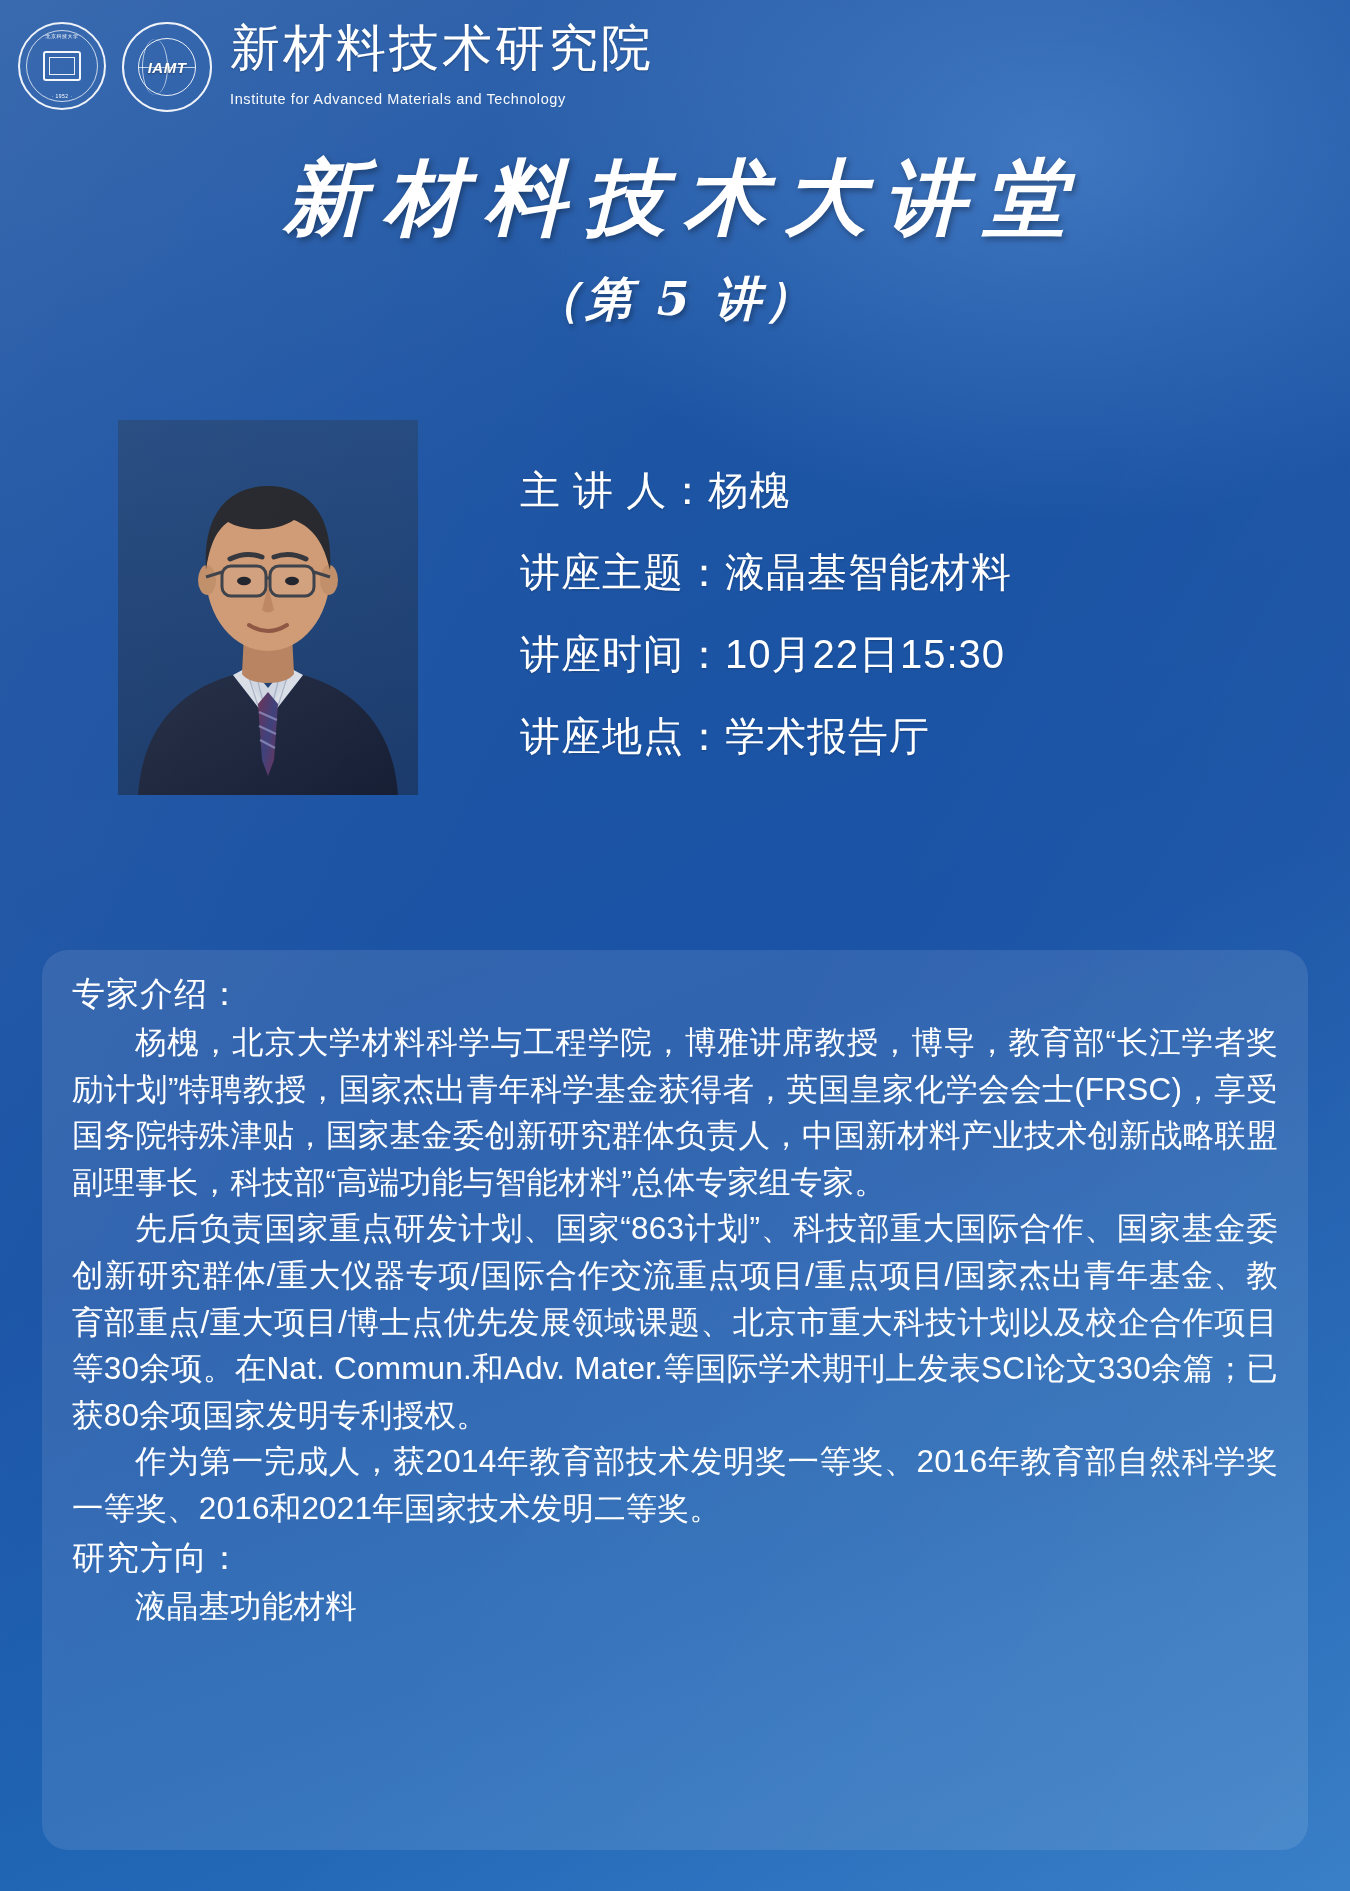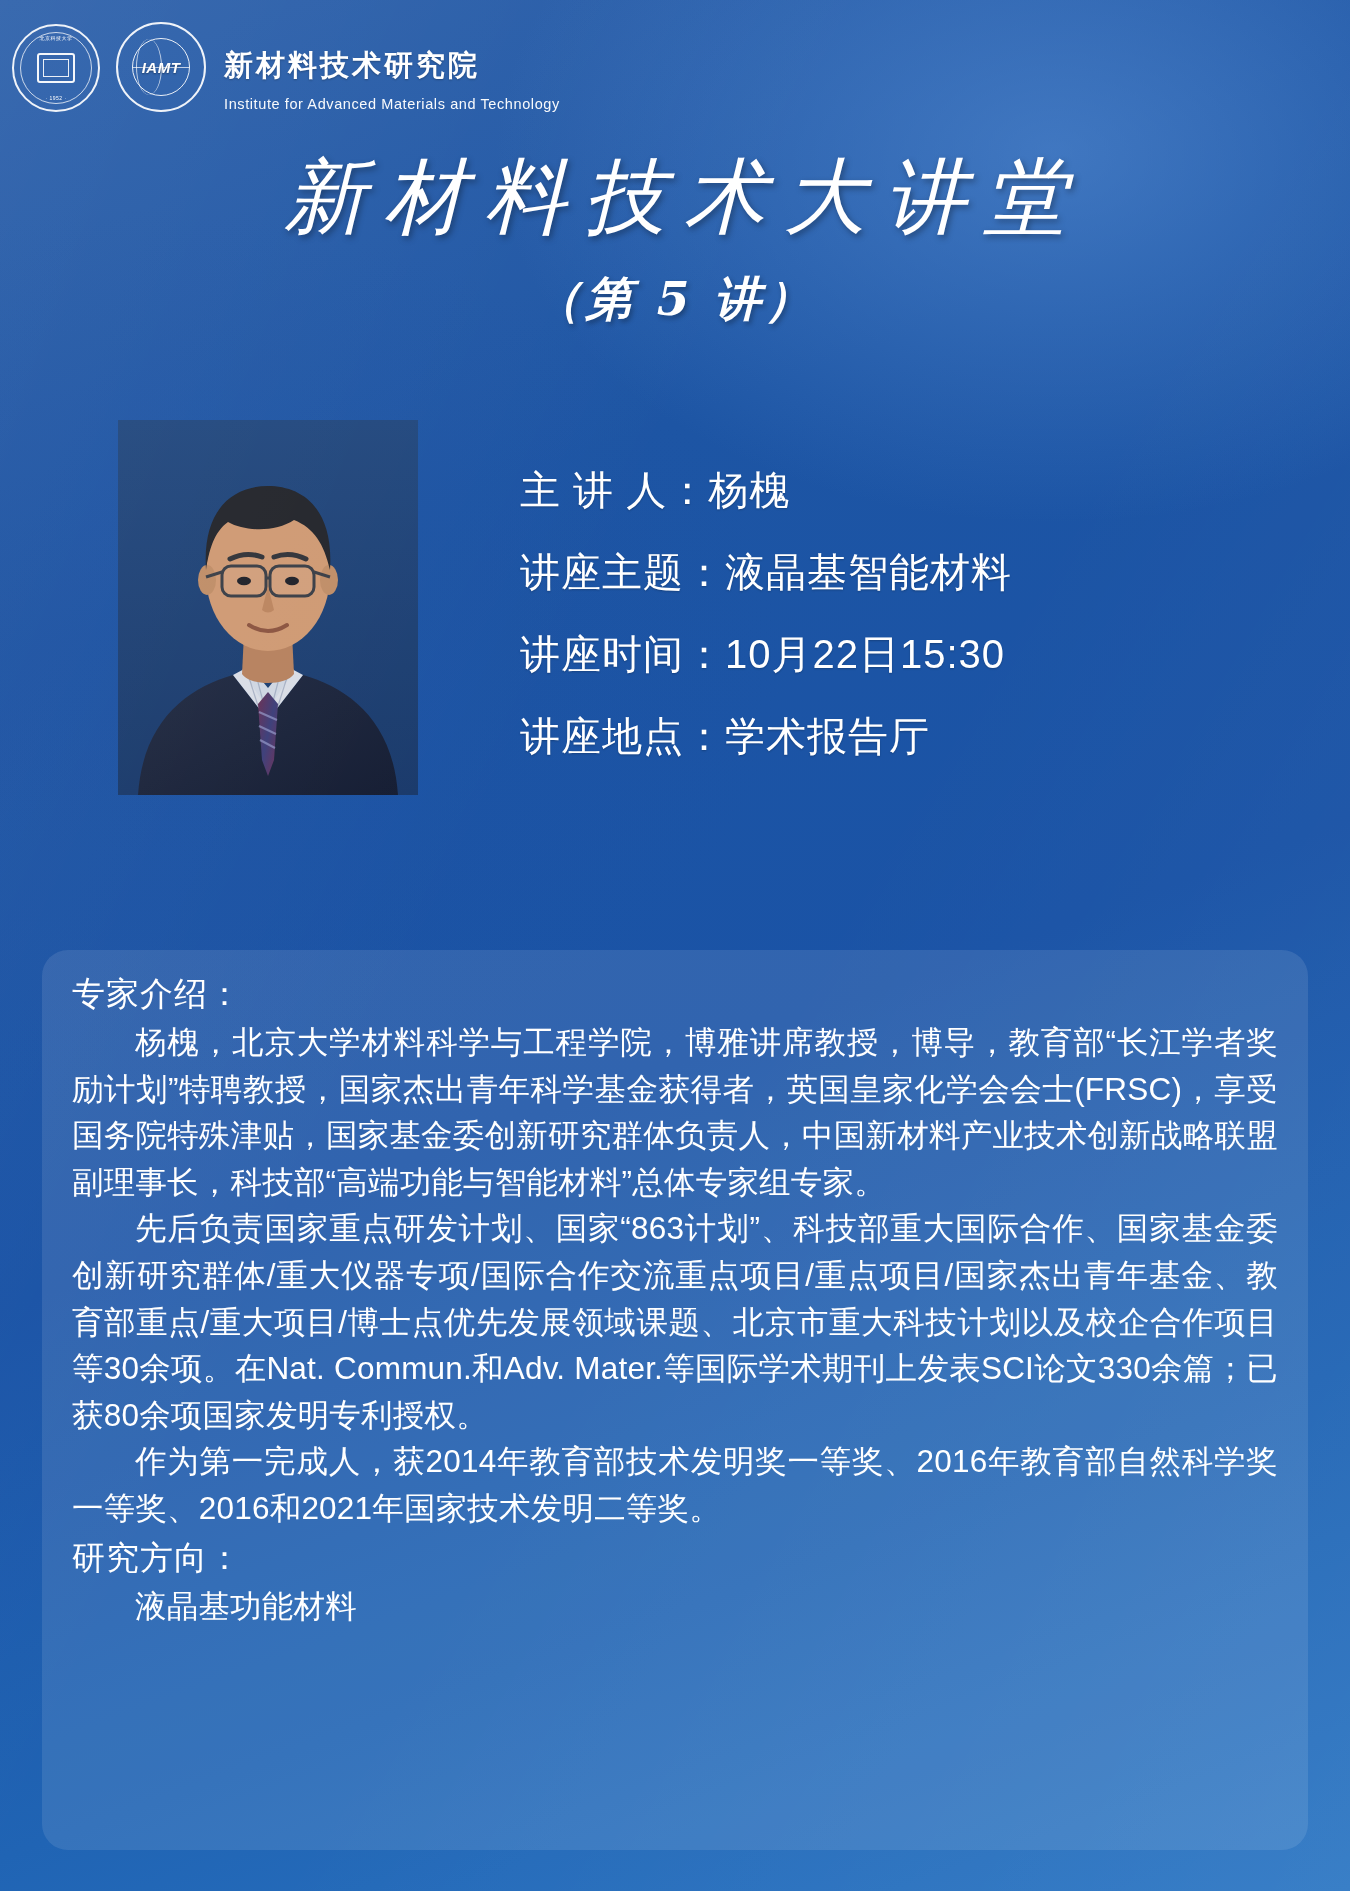--- a/index.html
+++ b/index.html
@@ -29,23 +29,23 @@
     left: 0; top: 0; right: 0; bottom: 0;
     background: linear-gradient(115deg, rgba(255,255,255,0.05) 0%, rgba(255,255,255,0) 40%),
                 linear-gradient(300deg, rgba(255,255,255,0.06) 0%, rgba(255,255,255,0) 45%);
     pointer-events: none;
   }
 
   
   .header {
     position: absolute;
     top: 22px;
-    left: 12px;
+    left: 18px;
     display: flex;
-    align-items: flex-end;
+    align-items: flex-start;
     z-index: 4;
   }
   .seal {
     width: 84px;
     height: 84px;
     border-radius: 50%;
     border: 2px solid rgba(255,255,255,0.92);
     position: relative;
     flex: 0 0 auto;
     display: flex;
@@ -137,22 +137,22 @@
     font-weight: bold;
     font-style: italic;
     letter-spacing: .5px;
     text-shadow: 0 1px 2px rgba(0,0,0,.4);
   }
   .org-names {
     margin-left: 18px;
     color: #fff;
   }
   .org-cn {
-    font-size: 29px;
-    font-weight: bold;
+    font-size: 50px;
+    font-weight: normal;
     letter-spacing: 3px;
     line-height: 1.05;
     text-shadow: 0 1px 2px rgba(0,0,0,.25);
   }
   .org-en {
     font-size: 14.5px;
     letter-spacing: .6px;
     margin-top: 16px;
     opacity: .97;
   }
@@ -163,21 +163,21 @@
     top: 150px;
     left: 0;
     width: 100%;
     text-align: center;
     z-index: 3;
   }
   .main-title {
     color: #ffffff;
     font-family: "DejaVu Serif", serif;
     font-size: 82px;
-    font-weight: normal;
+    font-weight: bold;
     letter-spacing: 18px;
     text-indent: 18px;
     font-style: italic;
     text-shadow: 2px 3px 6px rgba(0,0,0,.35);
     line-height: 1.15;
   }
   .sub-title {
     color: #ffffff;
     font-family: "DejaVu Serif", serif;
     font-size: 47px;

